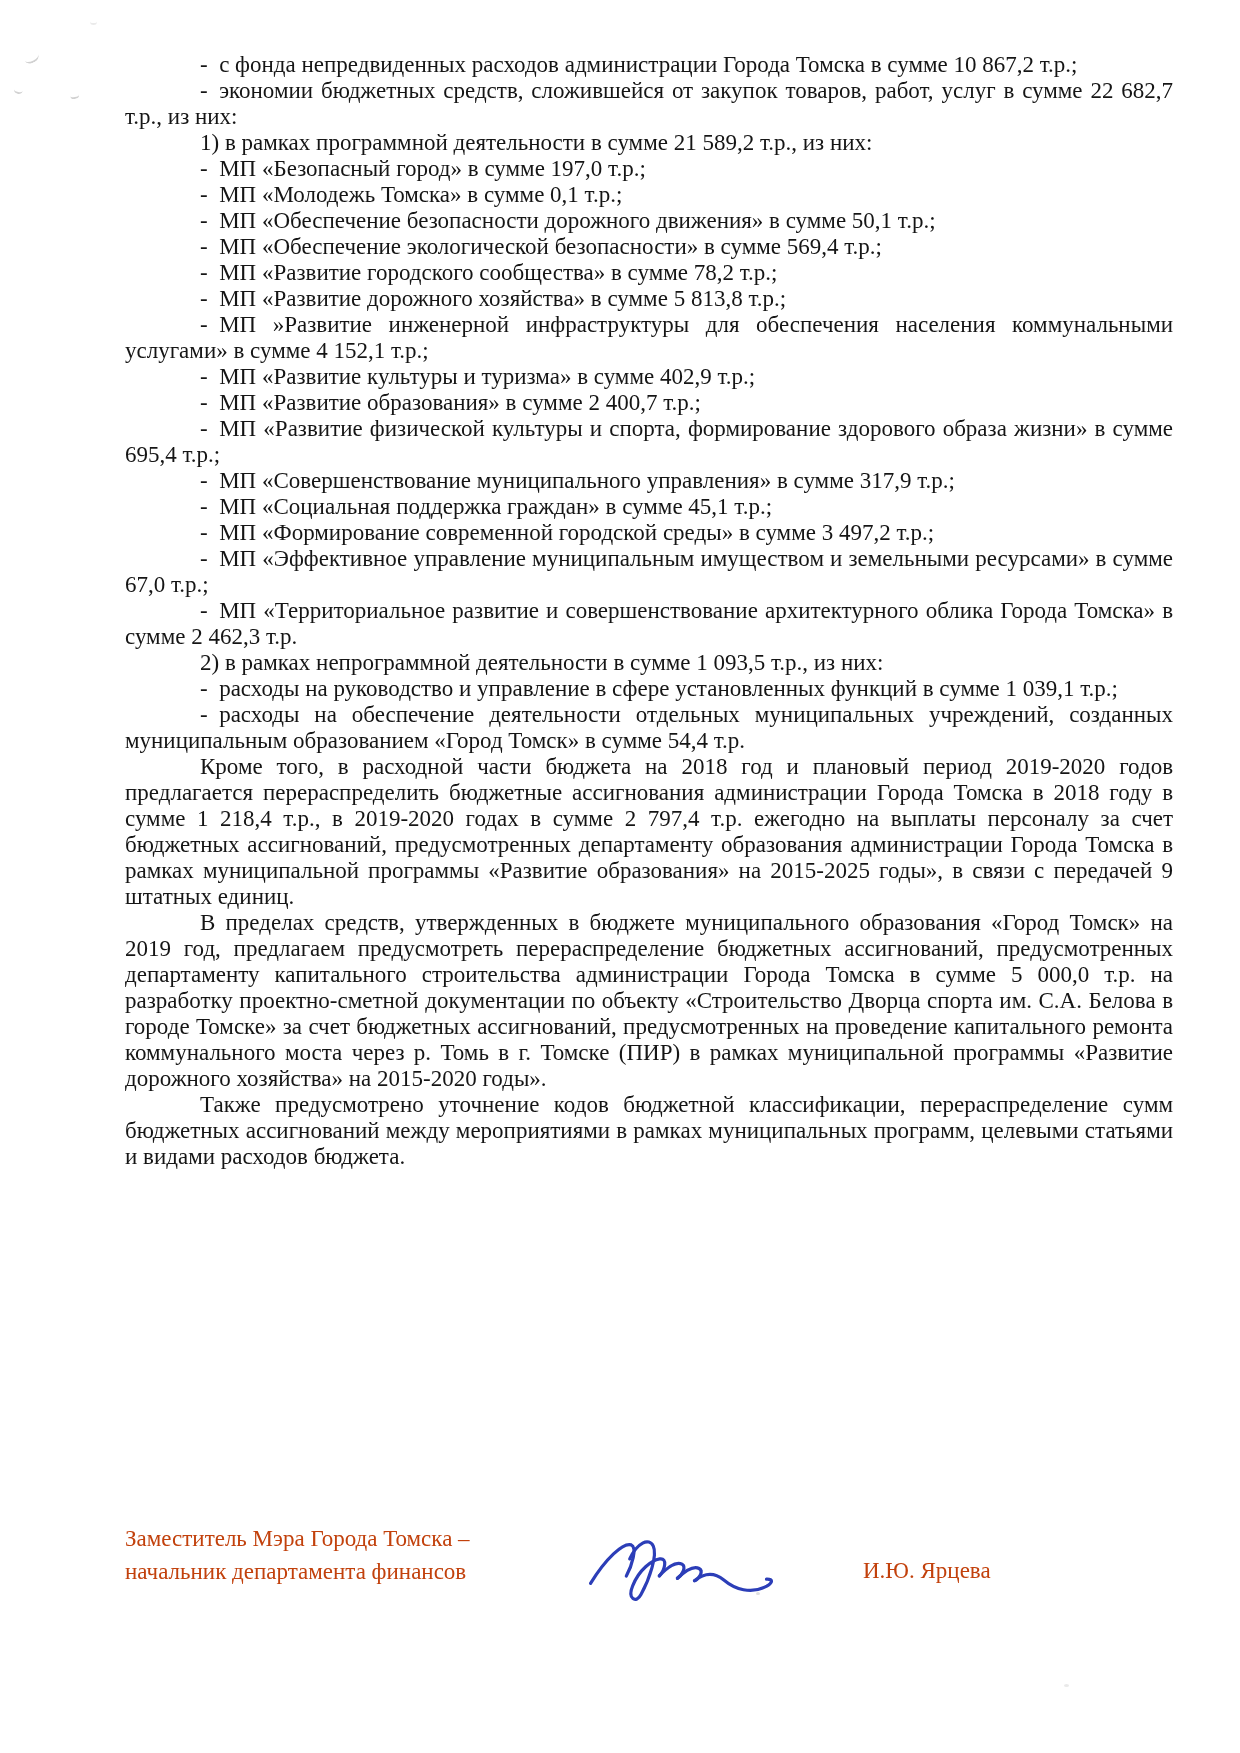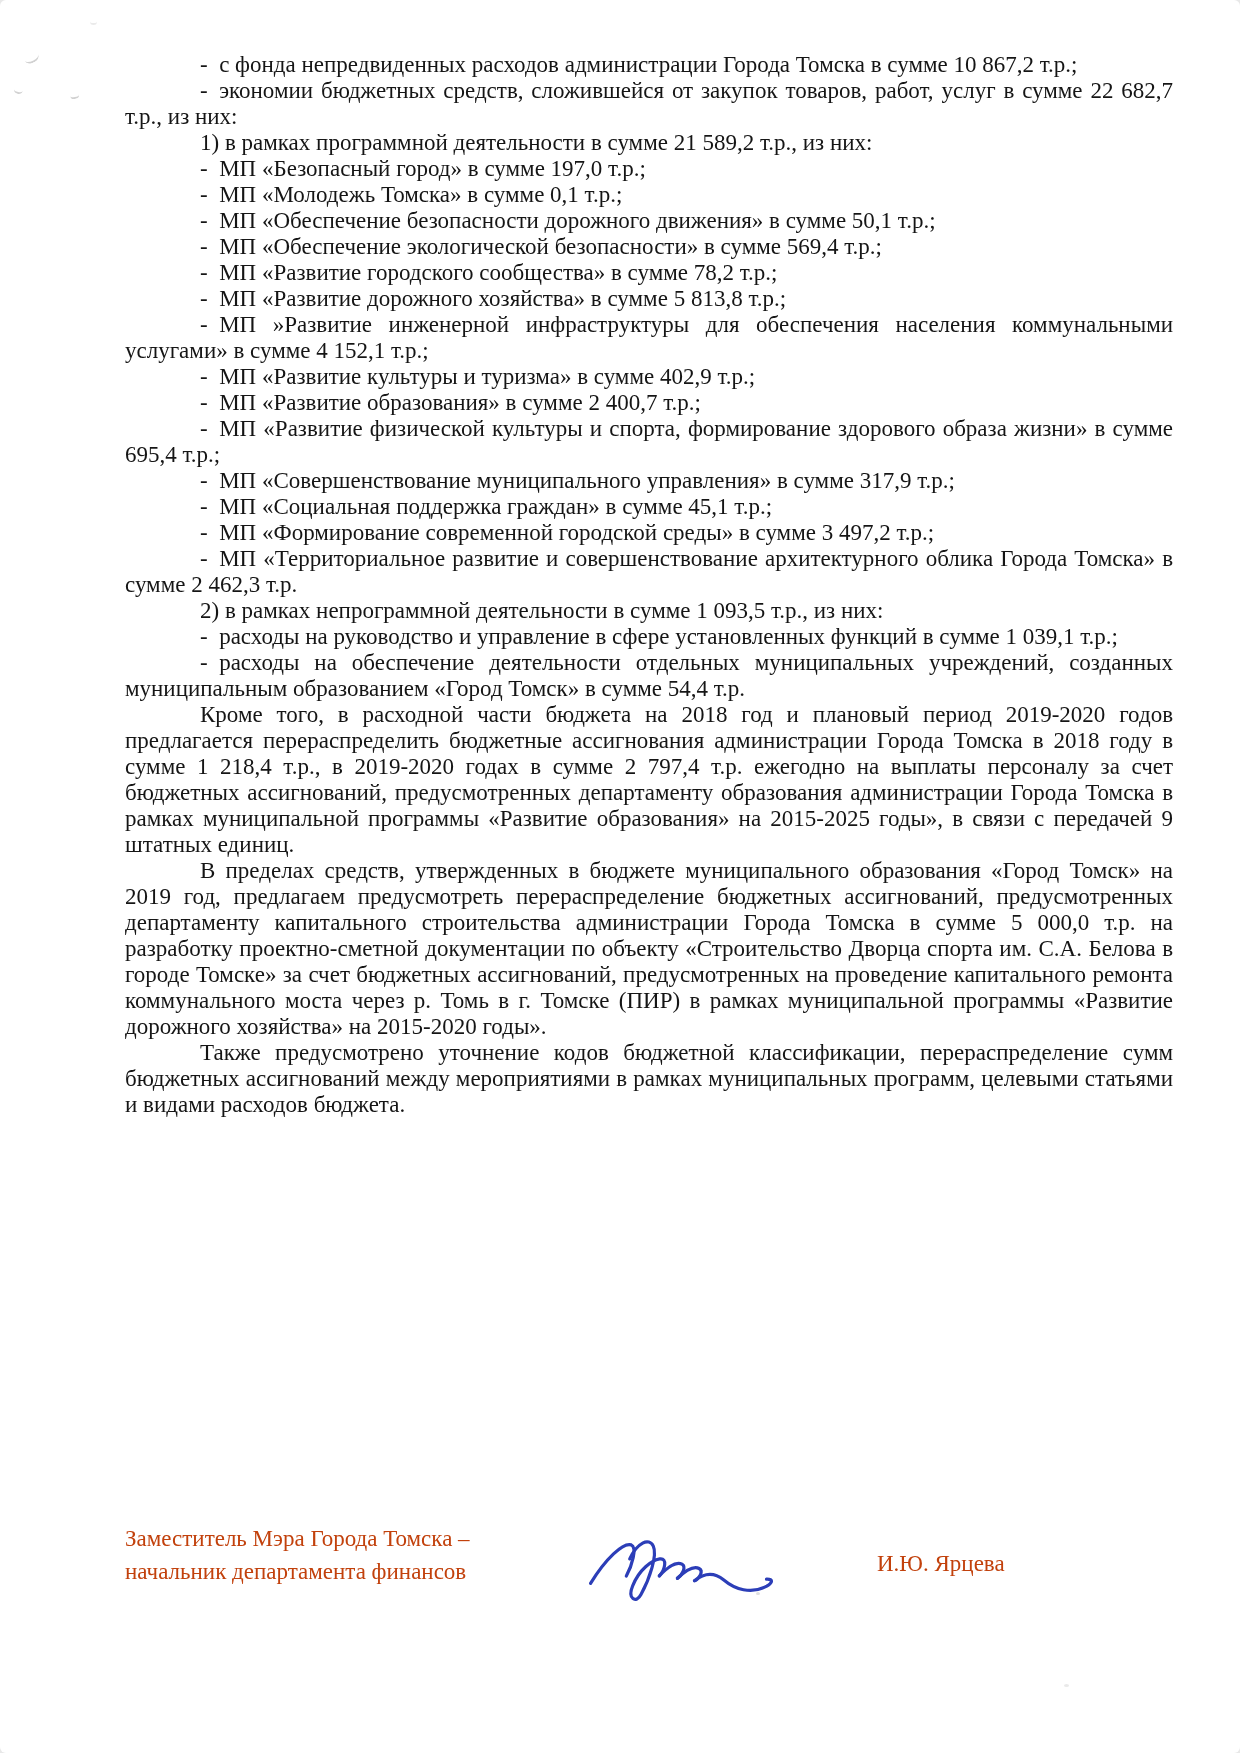--- a/index.html
+++ b/index.html
@@ -3,38 +3,37 @@
 <meta charset="utf-8">
 <style>
   html,body{margin:0;padding:0;background:#e8e8e8;}
   .page{
     position:relative;
     width:1240px;height:1753px;
     margin:0 auto;
     background:#ffffff;
     overflow:hidden;
     font-family:"Liberation Serif", serif;
-    border-radius:6px;
   }
   .body-text{
     position:absolute;
     left:125px;top:52px;width:1048px;
     font-size:23px;line-height:26px;
     color:#151515;
     text-align:justify;
   }
   .body-text p{margin:0;text-indent:75px;}
   .sig-block{
     position:absolute;
     left:125px;top:1522px;width:1048px;height:120px;
     font-size:23px;line-height:33px;color:#c2410c;
   }
   .sig-title{white-space:nowrap;}
   .sig-name{
-    position:absolute;left:738px;top:25px;white-space:nowrap;margin-left:14px;
+    position:absolute;left:738px;top:32px;white-space:nowrap;
   }
   .sig-svg{
     position:absolute;left:455px;top:4px;
     transform:rotate(-2deg);
   }
   .pencil-mark{
     position:absolute;
     border-bottom:2px solid #9a9a9a;
     border-radius:50%;
     opacity:.45;
@@ -71,20 +70,21 @@
     <p>- МП «Обеспечение экологической безопасности» в сумме 569,4 т.р.;</p>
     <p>- МП «Развитие городского сообщества» в сумме 78,2 т.р.;</p>
     <p>- МП «Развитие дорожного хозяйства» в сумме 5&nbsp;813,8 т.р.;</p>
     <p>- МП&nbsp;»Развитие инженерной инфраструктуры для обеспечения населения коммунальными услугами» в сумме 4&nbsp;152,1 т.р.;</p>
     <p>- МП «Развитие культуры и туризма» в сумме 402,9 т.р.;</p>
     <p>- МП «Развитие образования» в сумме 2&nbsp;400,7 т.р.;</p>
     <p>- МП «Развитие физической культуры и спорта, формирование здорового образа жизни» в сумме 695,4 т.р.;</p>
     <p>- МП «Совершенствование муниципального управления» в сумме 317,9 т.р.;</p>
     <p>- МП «Социальная поддержка граждан» в сумме 45,1 т.р.;</p>
     <p>- МП «Формирование современной городской среды» в сумме 3&nbsp;497,2 т.р.;</p>
+    <p>- МП&nbsp;«Эффективное управление муниципальным имуществом и земельными ресурсами» в сумме 67,0 т.р.;</p>
     <p>- МП «Территориальное развитие и совершенствование архитектурного облика Города Томска» в сумме 2&nbsp;462,3 т.р.</p>
     <p>2) в рамках непрограммной деятельности в сумме 1&nbsp;093,5 т.р., из них:</p>
     <p>- расходы на руководство и управление в сфере установленных функций в сумме 1&nbsp;039,1 т.р.;</p>
     <p>- расходы на обеспечение деятельности отдельных муниципальных учреждений, созданных муниципальным образованием «Город Томск» в сумме 54,4 т.р.</p>
     <p>Кроме того, в расходной части бюджета на 2018 год и плановый период 2019-2020 годов предлагается перераспределить бюджетные ассигнования администрации Города Томска в 2018 году в сумме 1&nbsp;218,4 т.р., в 2019-2020 годах в сумме 2&nbsp;797,4 т.р. ежегодно на выплаты персоналу за счет бюджетных ассигнований, предусмотренных департаменту образования администрации Города Томска в рамках муниципальной программы «Развитие образования» на 2015-2025 годы», в связи с передачей 9 штатных единиц.</p>
     <p>В пределах средств, утвержденных в бюджете муниципального образования «Город Томск» на 2019 год, предлагаем предусмотреть перераспределение бюджетных ассигнований, предусмотренных департаменту капитального строительства администрации Города Томска в сумме 5&nbsp;000,0 т.р. на разработку проектно-сметной документации по объекту «Строительство Дворца спорта им. С.А. Белова в городе Томске» за счет бюджетных ассигнований, предусмотренных на проведение капитального ремонта коммунального моста через р. Томь в г. Томске (ПИР) в рамках муниципальной программы «Развитие дорожного хозяйства» на 2015-2020 годы».</p>
     <p>Также предусмотрено уточнение кодов бюджетной классификации, перераспределение сумм бюджетных ассигнований между мероприятиями в рамках муниципальных программ, целевыми статьями и видами расходов бюджета.</p>
   </div>
 
   <div class="sig-block">

